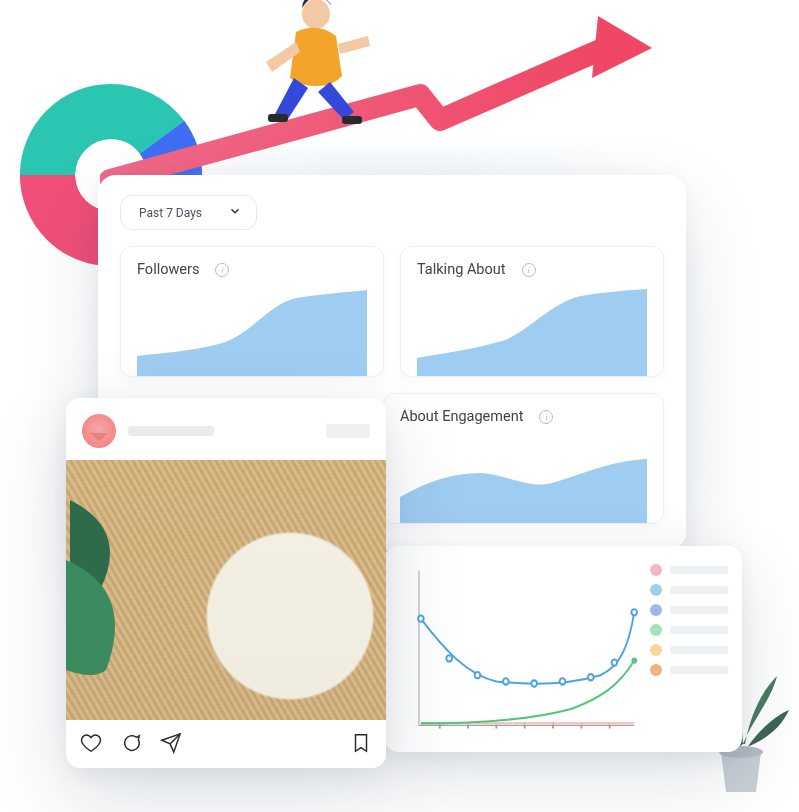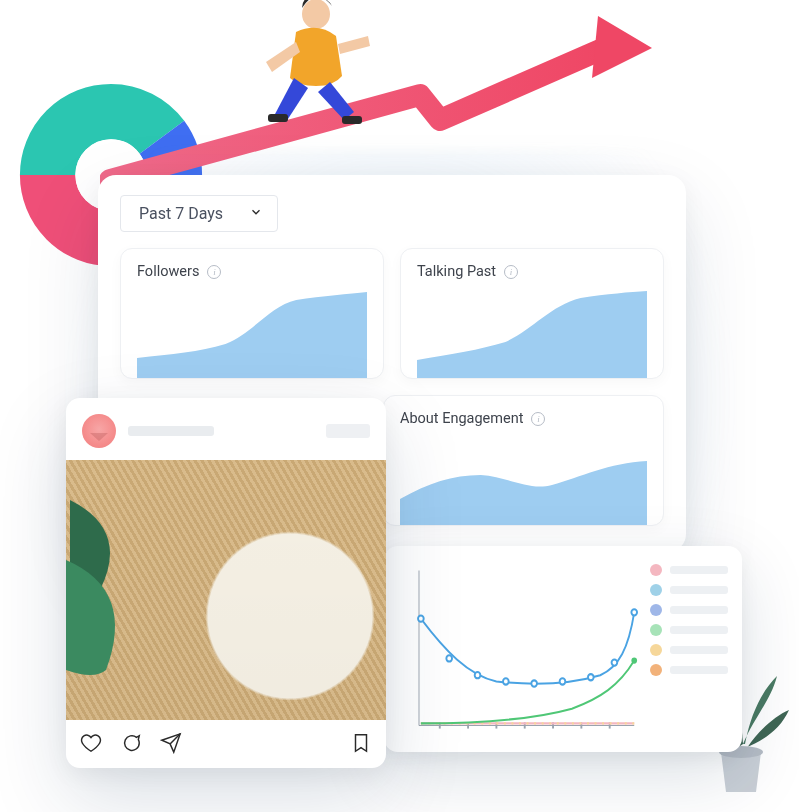--- a/index.html
+++ b/index.html
@@ -46,23 +46,23 @@
     box-shadow: 0 30px 80px rgba(0,40,80,0.12), 0 6px 24px rgba(0,0,0,0.05);
     padding: 20px 22px 26px;
     z-index: 5;
   }
   .date-select {
     display: inline-flex;
     align-items: center;
     gap: 26px;
     border: 1px solid #e4e7ec;
     background: #fff;
-    border-radius: 4px;
+    border-radius: 12px;
     padding: 8px 14px 8px 18px;
-    font-size: 16px;
+    font-size: 12px;
     color: #4a5160;
     cursor: pointer;
   }
   .date-select .chev { font-size: 14px; }
 
   .cards-row {
     display: flex;
     gap: 16px;
     margin-top: 16px;
   }
@@ -71,21 +71,21 @@
     background: #fff;
     border: 1px solid #eef0f3;
     border-radius: 12px;
     padding: 14px 16px 0;
     box-shadow: 0 4px 14px rgba(0,0,0,0.03);
     overflow: hidden;
   }
   .metric-header {
     display: flex;
     align-items: center;
-    gap: 8px;
+    gap: 16px;
     margin-bottom: 8px;
   }
   .metric-title { font-size: 14.5px; color: #3e434c; }
   .info-ico {
     width: 14px; height: 14px;
     border: 1.2px solid #b6bcc6;
     border-radius: 50%;
     display: inline-flex;
     align-items: center; justify-content: center;
     font-size: 9px; color: #b6bcc6;
@@ -230,21 +230,21 @@
         <div class="metric-header">
           <span class="metric-title">Followers</span>
           <span class="info-ico">i</span>
         </div>
         <svg class="mini-area" viewBox="0 0 260 90" preserveAspectRatio="none">
           <path d="M0 70 C40 66,70 64,100 56 C130 46,150 18,180 12 C210 8,240 6,260 4 L260 90 L0 90 Z" fill="#9ecdf1"></path>
         </svg>
       </div>
       <div class="metric-card">
         <div class="metric-header">
-          <span class="metric-title">Talking Past</span>
+          <span class="metric-title">Talking About</span>
           <span class="info-ico">i</span>
         </div>
         <svg class="mini-area" viewBox="0 0 260 90" preserveAspectRatio="none">
           <path d="M0 72 C40 66,70 62,100 54 C130 42,150 18,185 10 C215 6,240 4,260 3 L260 90 L0 90 Z" fill="#9ecdf1"></path>
         </svg>
       </div>
     </div>
 
     <div class="cards-row">
       <div style="flex:1"></div>

